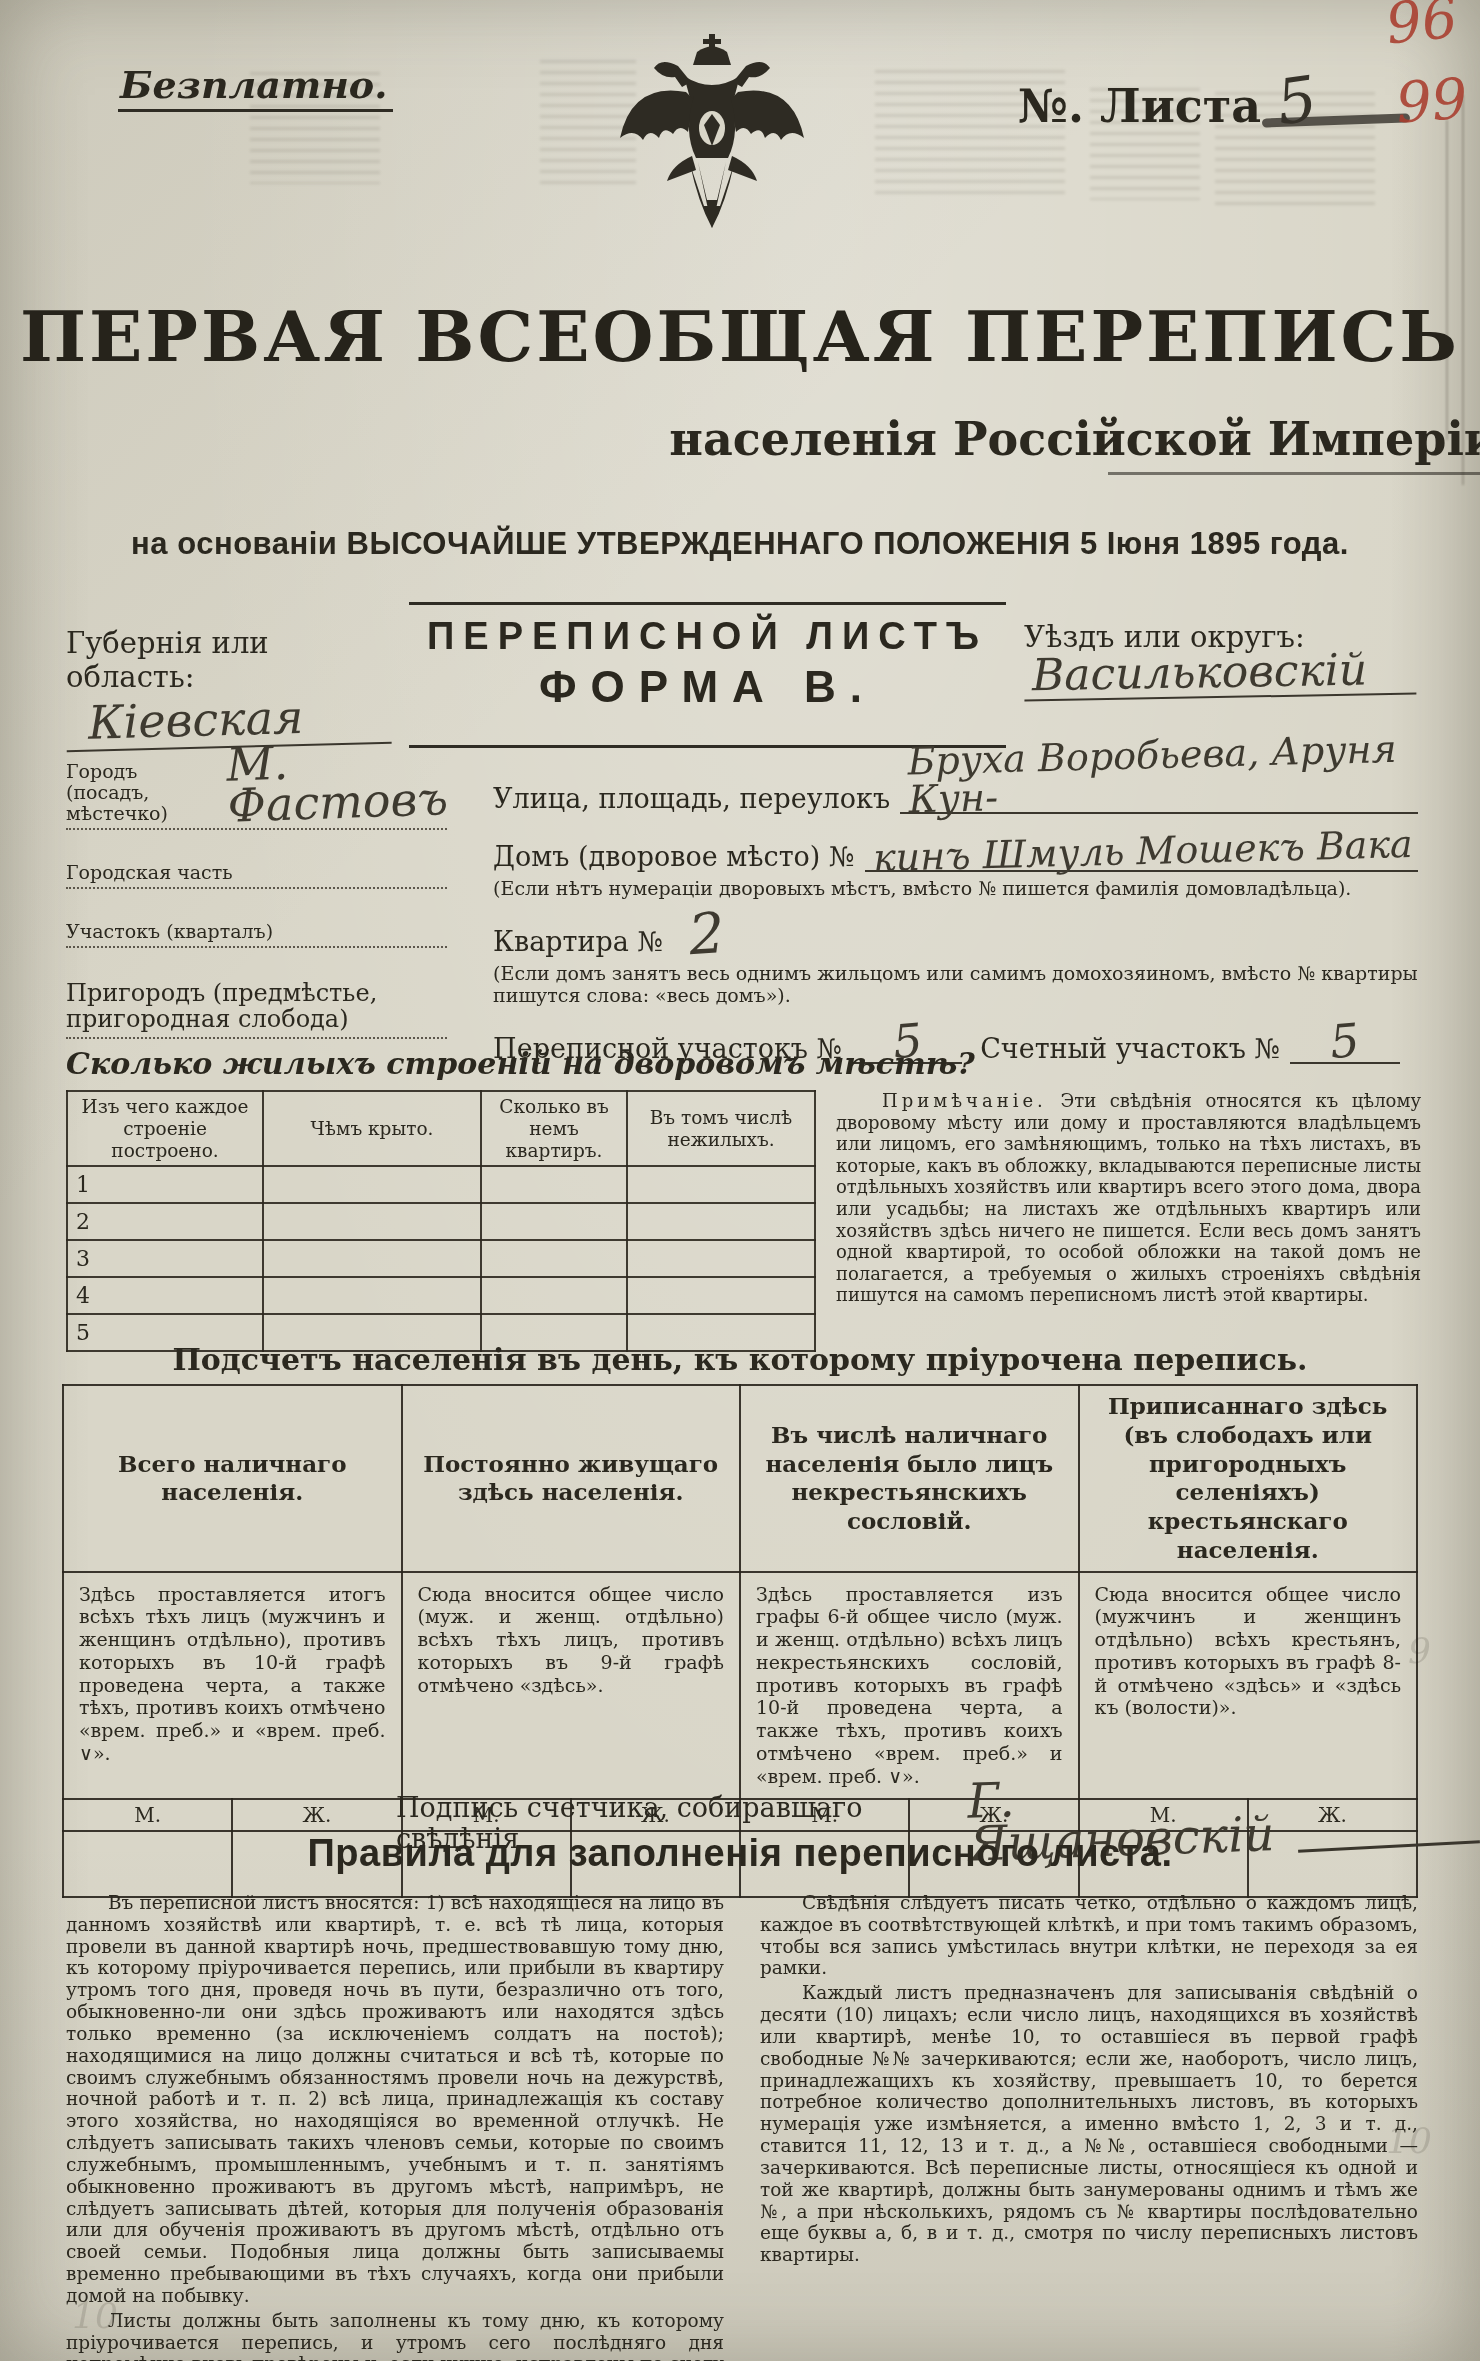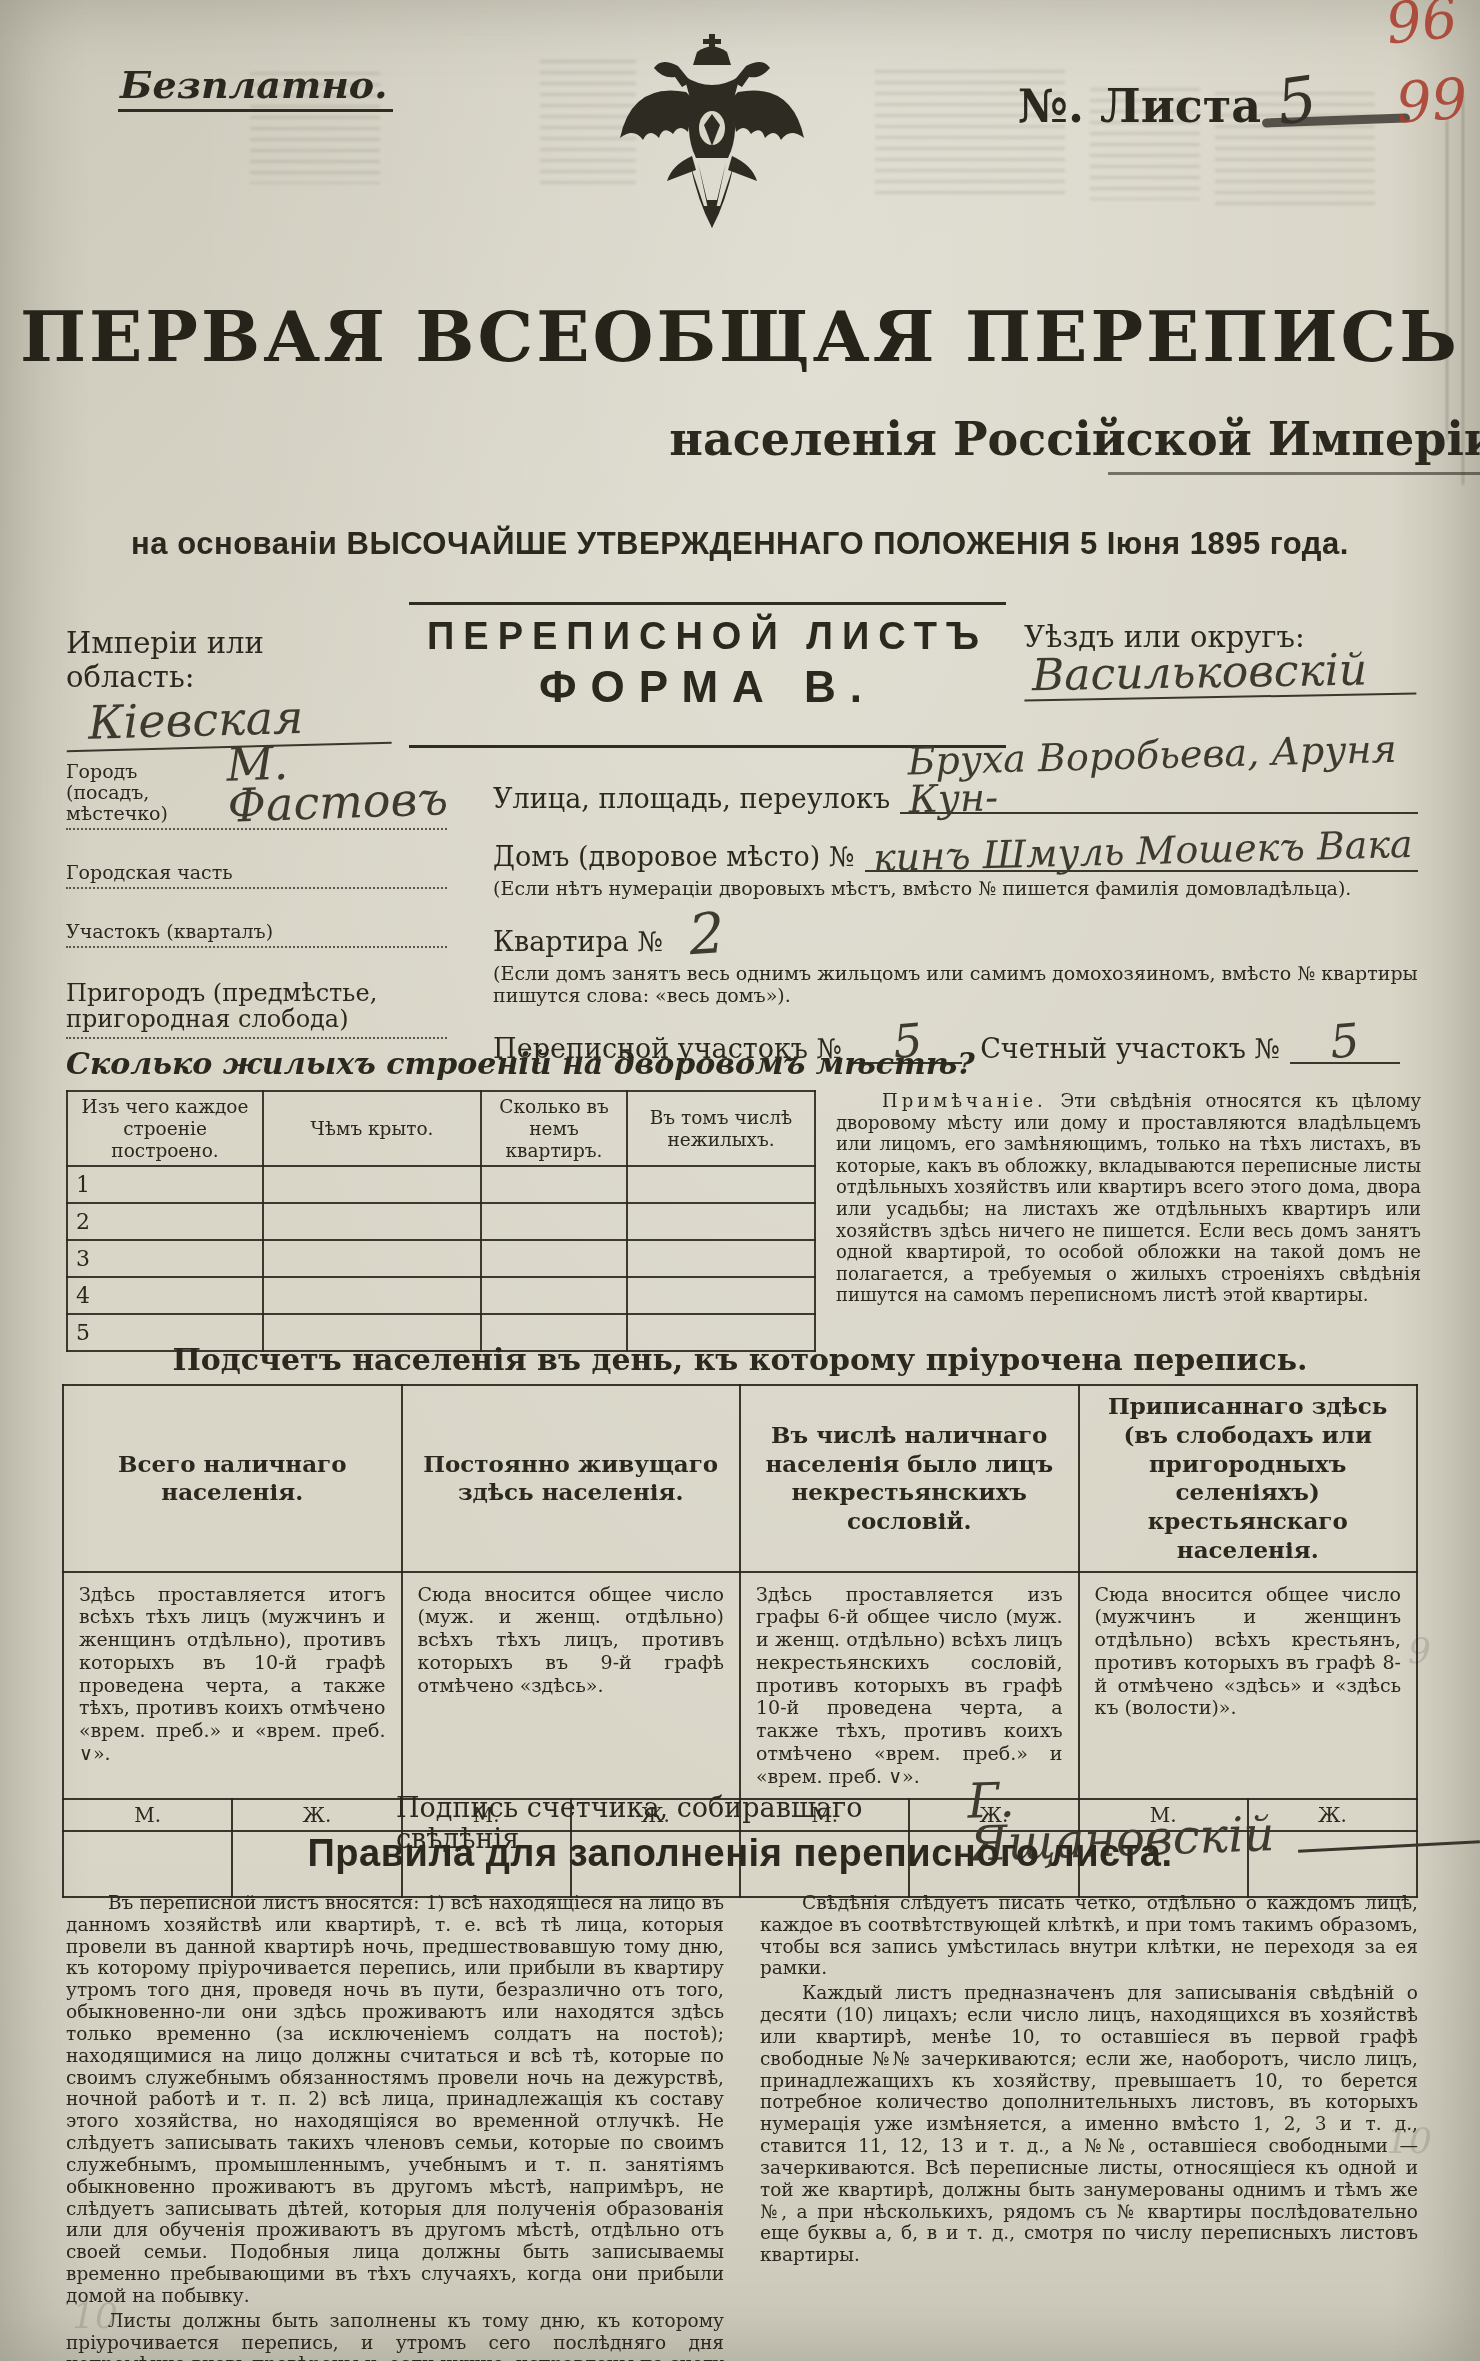--- a/index.html
+++ b/index.html
@@ -167,21 +167,21 @@
   <div class="red-mark" id="red-top">96</div>
   <div class="red-mark" id="red-bottom">99</div>
 
   <div class="abs" id="main-title">ПЕРВАЯ ВСЕОБЩАЯ ПЕРЕПИСЬ</div>
   <div class="abs" id="main-sub">населенія Россійской Имперіи,</div>
   <div class="abs" id="sub-line"></div>
   <div class="abs" id="basis">на основаніи ВЫСОЧАЙШЕ УТВЕРЖДЕННАГО ПОЛОЖЕНІЯ 5 Іюня 1895 года.</div>
 
   <div class="abs" id="form-header">
     <div class="fh-left">
-      <div class="fh-label">Имперіи или область:</div>
+      <div class="fh-label">Губернія или область:</div>
       <span class="hand hand-val">Кіевская</span>
     </div>
     <div class="fh-center">
       <div class="fh-c1">ПЕРЕПИСНОЙ ЛИСТЪ</div>
       <div class="fh-c2">ФОРМА В.</div>
     </div>
     <div class="fh-right">
       <div class="fh-label">Уѣздъ или округъ:</div>
       <span class="hand hand-val">Васильковскій</span>
     </div>

